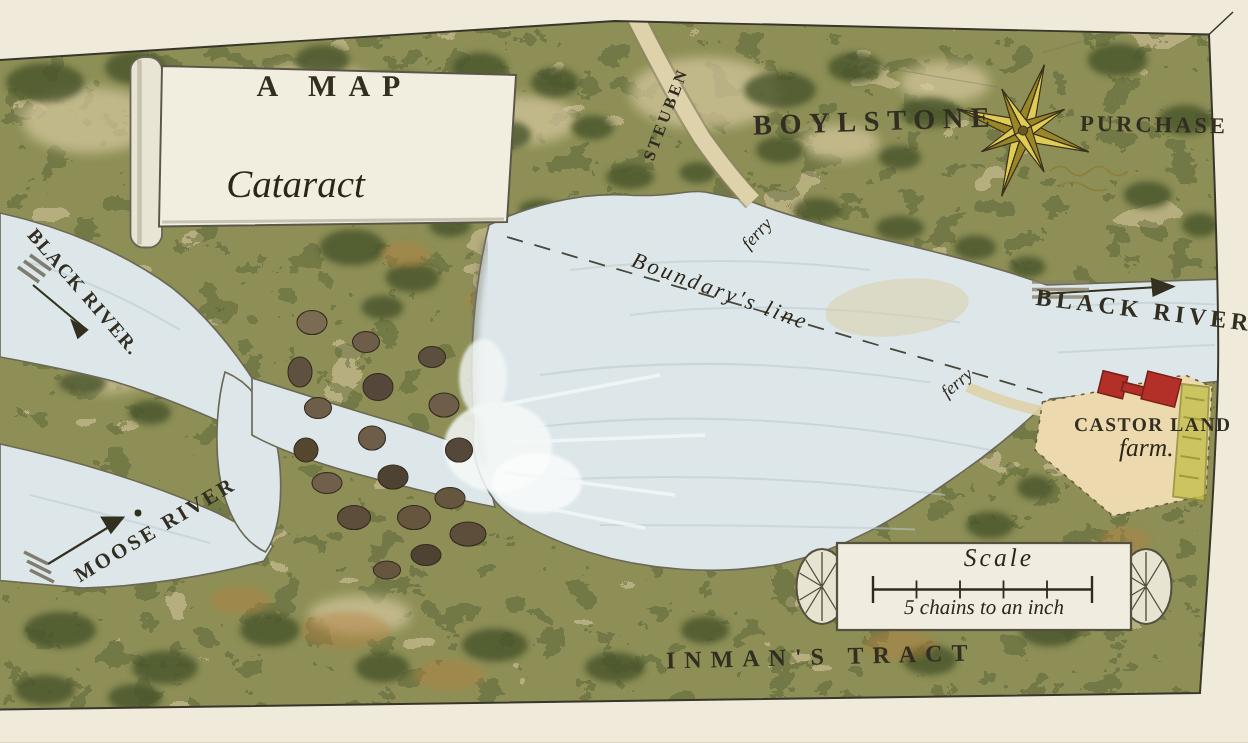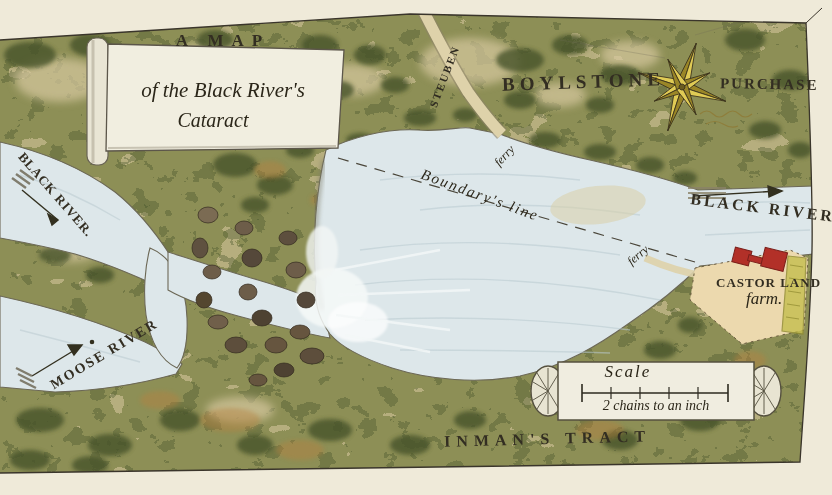--- a/index.html
+++ b/index.html
@@ -300,39 +300,38 @@
       </g>
     </g>
   </g>
 
   <g fill="none" stroke="#3a352b" stroke-width="1.3">
     <path d="M0,40 L410,14 L806,23 C810,120 813,200 812,250 C810,330 804,400 800,462 L0,473"></path>
     <path d="M806,23 L822,8" stroke-width="1"></path>
   </g>
 </svg>
 
-<div class="lbl caps ctr" style="left:118px;top:32px;width:210px;font-size:17px;letter-spacing:8px;text-align:center;">A MAP</div>
-<div class="lbl script ctr" style="left:103px;top:80px;width:240px;font-size:21px;">of the Black River's</div>
-<div class="lbl script ctr" style="left:103px;top:110px;width:220px;font-size:20px;">Cataract</div>
+<div class="lbl caps ctr" style="left:118px;top:48px;width:210px;font-size:20px;letter-spacing:8px;text-align:center;">A MAP</div>
+<div class="lbl script ctr" style="left:87px;top:110px;width:220px;font-size:26px;">Cataract</div>
 
 <div class="lbl caps" style="left:502px;top:72px;font-size:19px;letter-spacing:5px;transform:rotate(-2deg);">BOYLSTONE</div>
 <div class="lbl caps" style="left:720px;top:77px;font-size:15px;letter-spacing:2px;transform:rotate(1deg);">PURCHASE</div>
 
 <div class="lbl" style="left:428px;top:105px;font-size:11px;letter-spacing:2px;font-weight:bold;transform:rotate(-69deg);transform-origin:0 0;">STEUBEN</div>
 
 <div class="lbl script" style="left:492px;top:160px;font-size:12px;transform:rotate(-47deg);transform-origin:0 0;">ferry</div>
 <div class="lbl script" style="left:625px;top:258px;font-size:12px;transform:rotate(-40deg);transform-origin:0 0;">ferry</div>
 
 <div class="lbl script" style="left:424px;top:167px;font-size:15px;letter-spacing:2px;transform:rotate(20deg);transform-origin:0 0;">Boundary's line</div>
 
 <div class="lbl caps" style="left:26px;top:150px;font-size:13px;letter-spacing:1px;transform:rotate(49deg);transform-origin:0 0;">BLACK RIVER.</div>
 <div class="lbl caps" style="left:690px;top:200px;font-size:16px;letter-spacing:3px;transform:rotate(7deg);">BLACK RIVER</div>
 <div class="lbl caps" style="left:48px;top:380px;font-size:14px;letter-spacing:2px;transform:rotate(-31deg);transform-origin:0 0;">MOOSE RIVER</div>
 
 <div class="lbl caps" style="left:716px;top:276px;font-size:13px;letter-spacing:1px;">CASTOR LAND</div>
 <div class="lbl script" style="left:746px;top:290px;font-size:17px;">farm.</div>
 
-<div class="lbl script ctr" style="left:572px;top:363px;width:112px;font-size:17px;letter-spacing:2px;">Scale</div>
-<div class="lbl script ctr" style="left:576px;top:399px;width:160px;font-size:14px;">2 chains to an inch</div>
+<div class="lbl script ctr" style="left:610px;top:363px;width:112px;font-size:17px;letter-spacing:2px;">Scale</div>
+<div class="lbl script ctr" style="left:576px;top:399px;width:160px;font-size:14px;">5 chains to an inch</div>
 
 <div class="lbl caps" style="left:444px;top:431px;font-size:16px;letter-spacing:6px;transform:rotate(-1.5deg);">INMAN'S TRACT</div>
 
 </div>
 
 </body></html>

